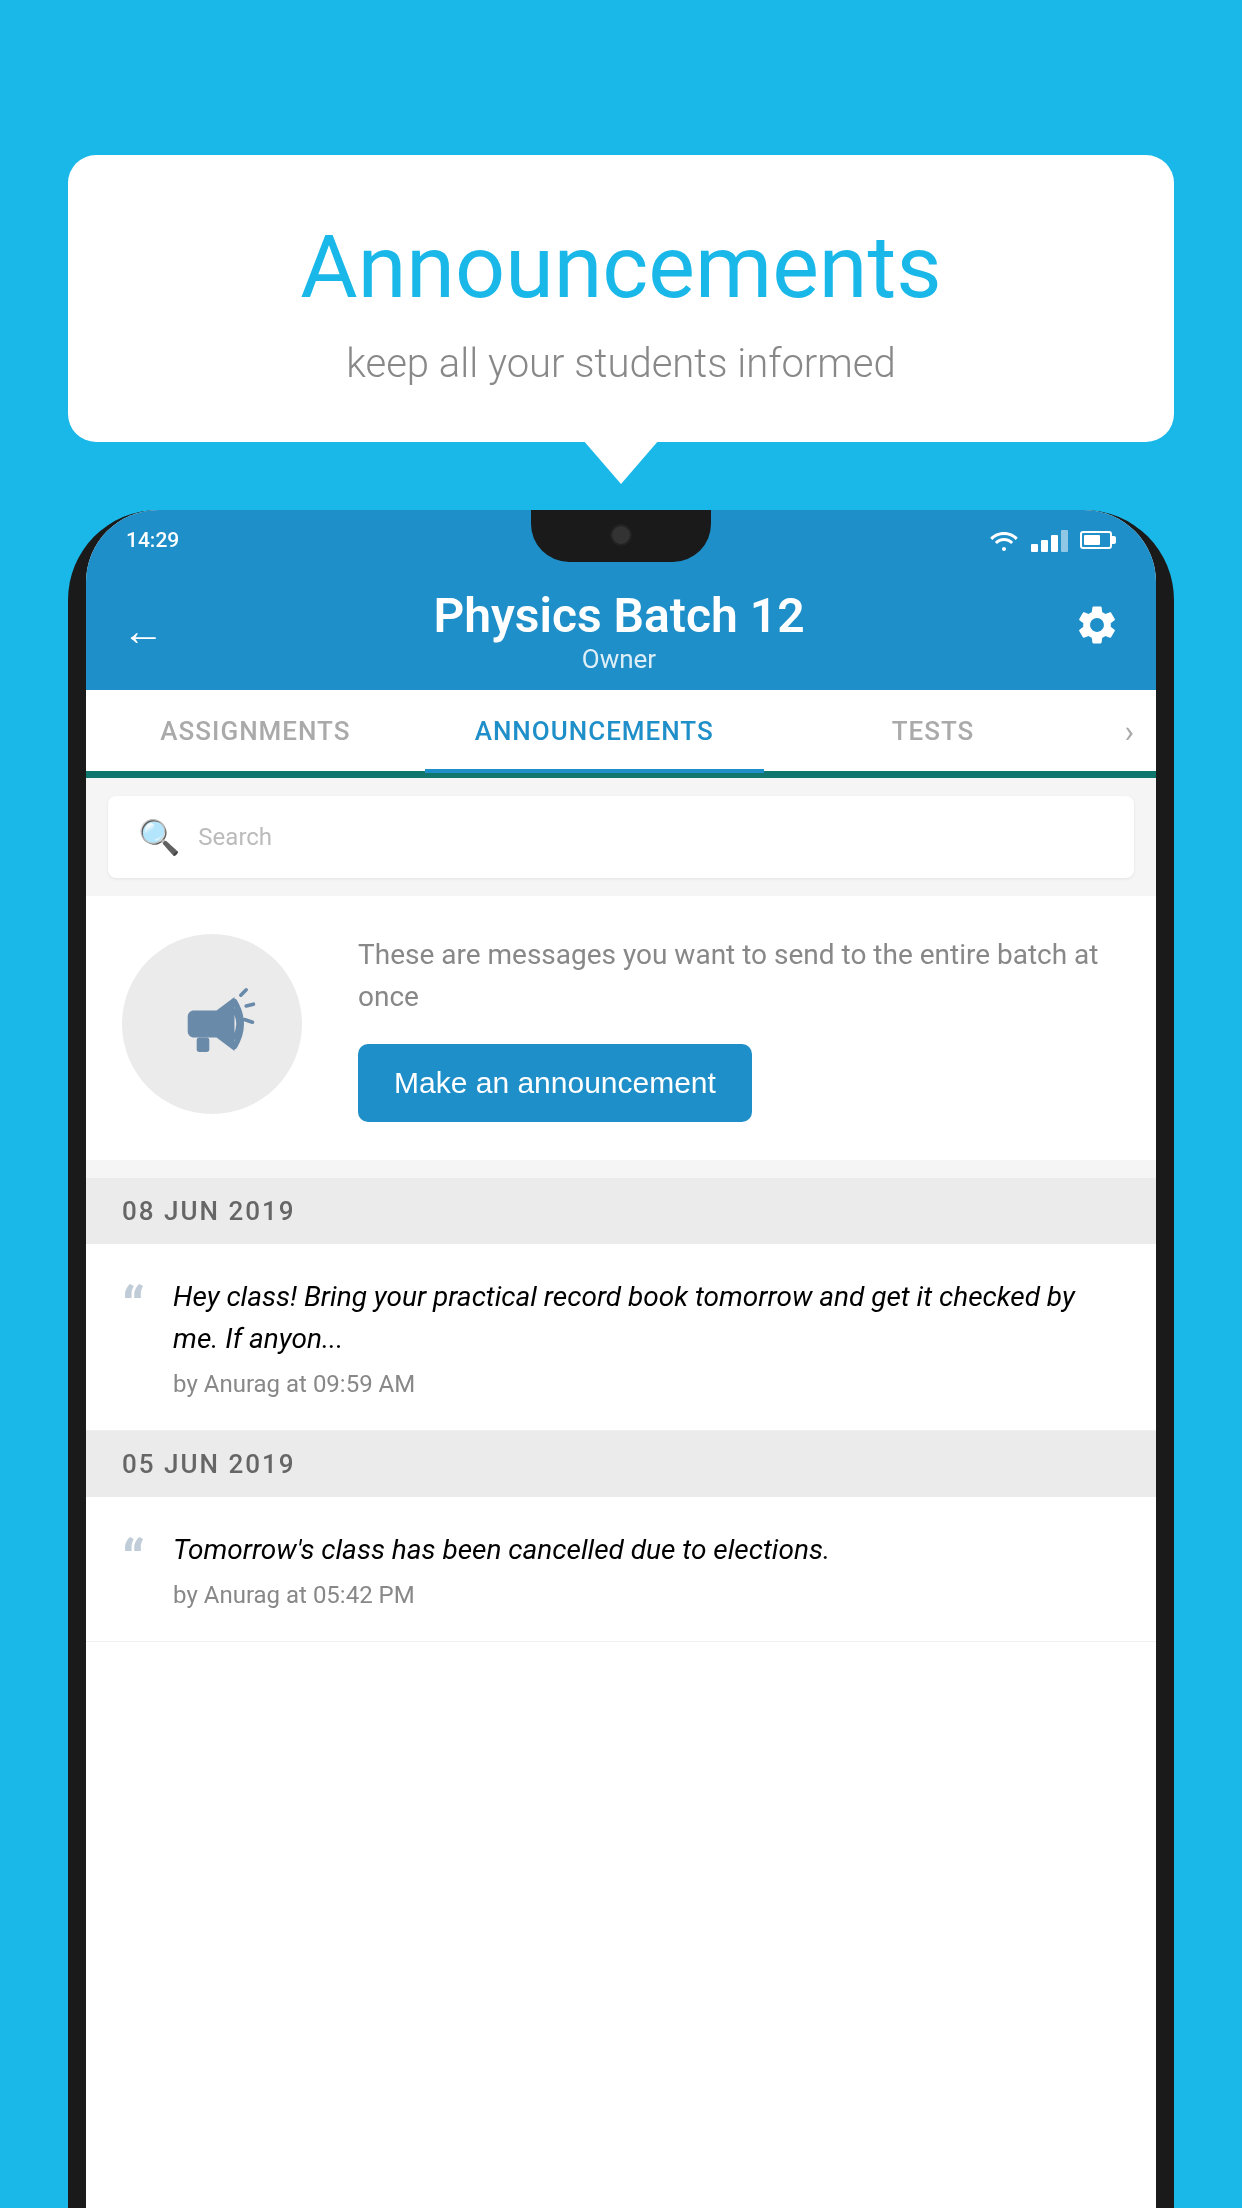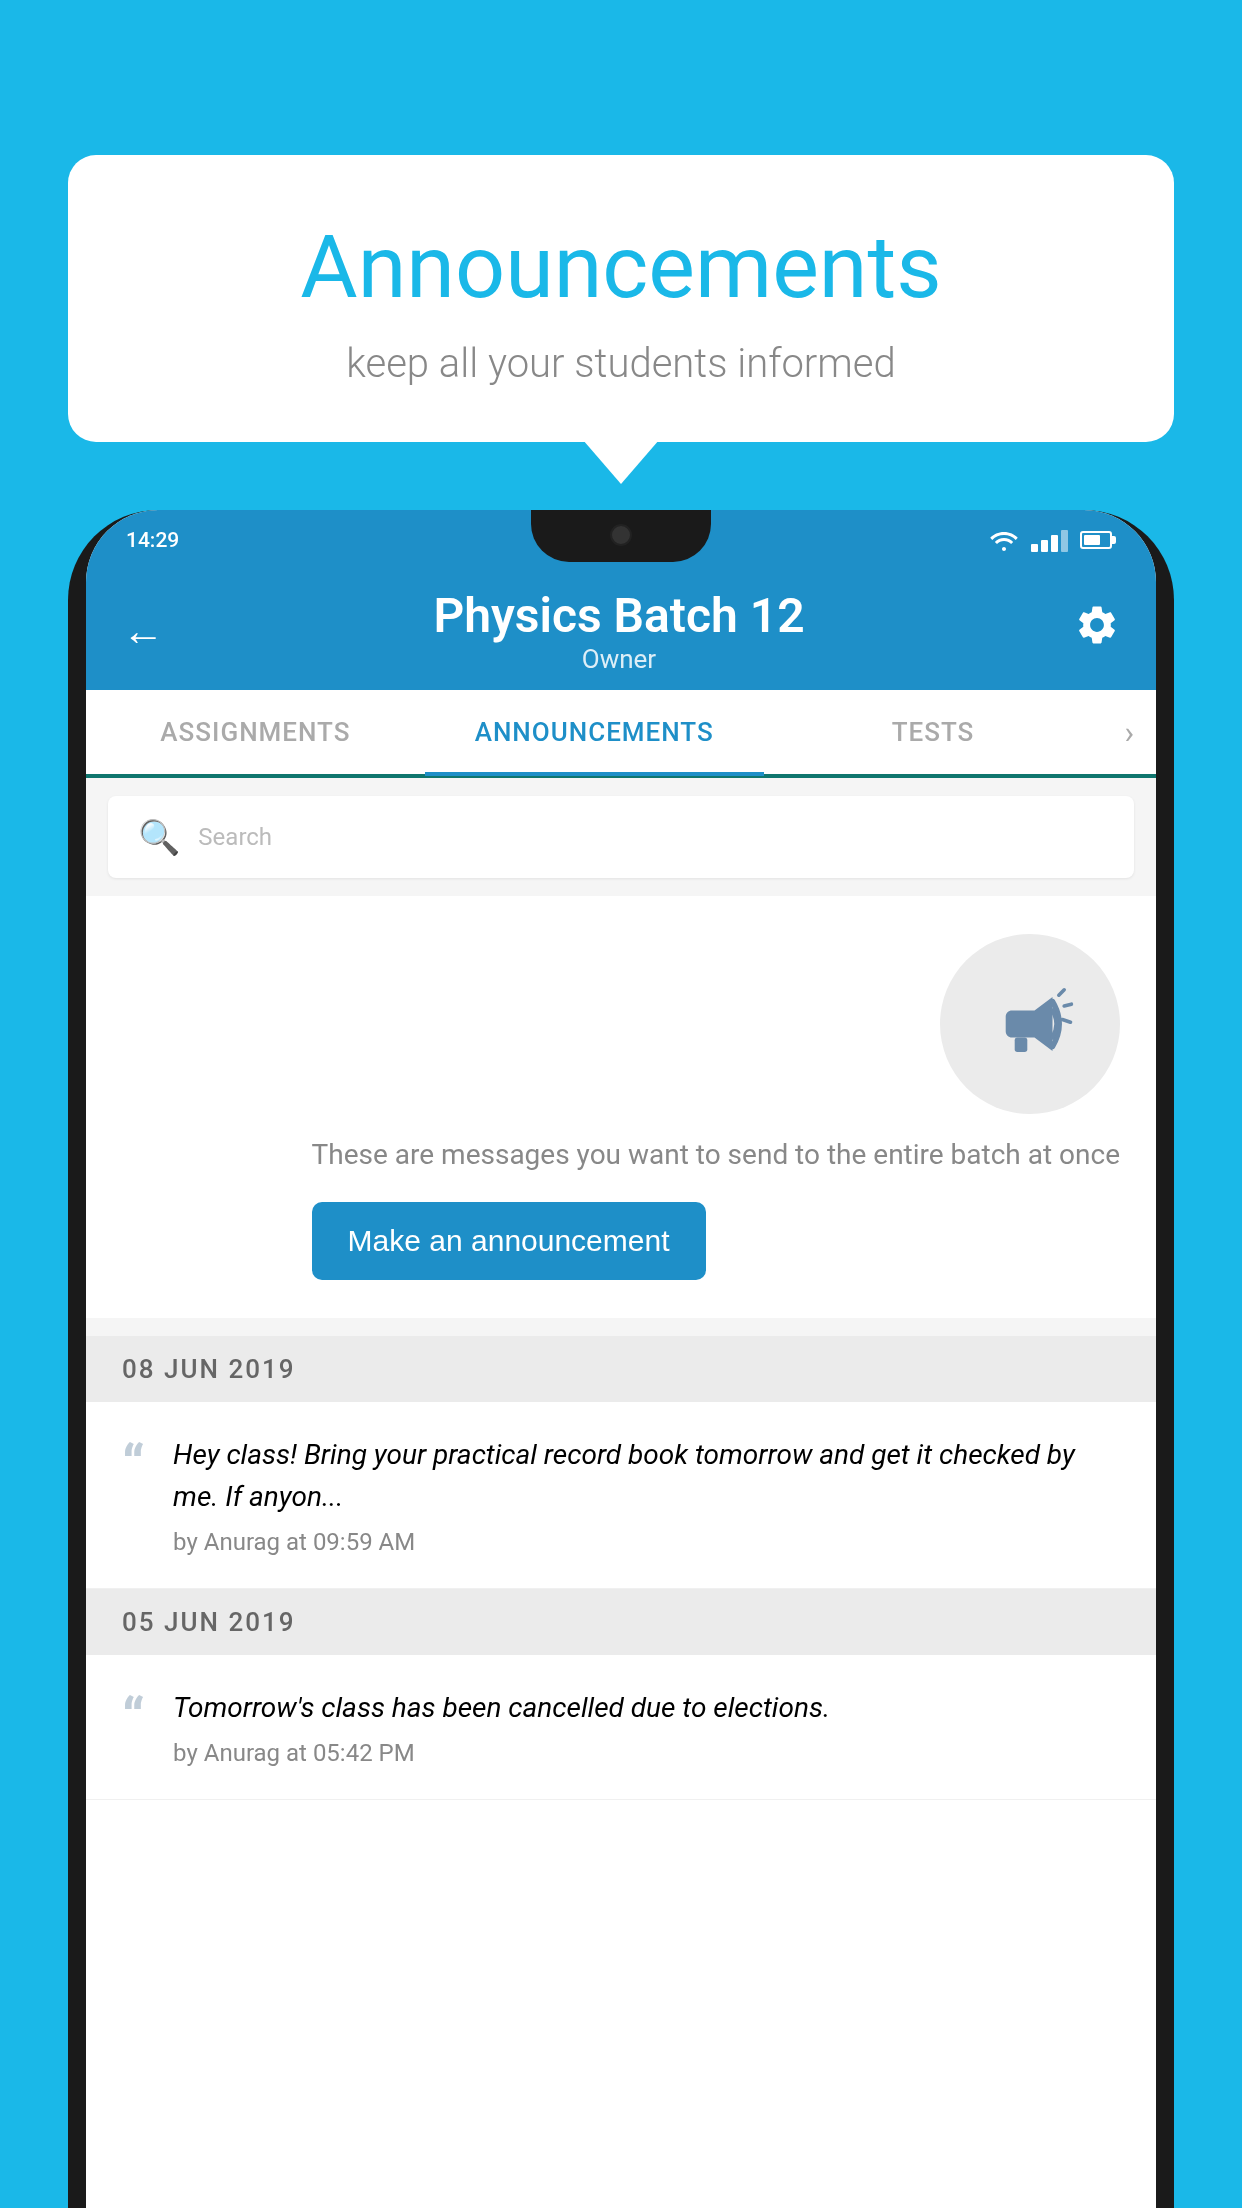--- a/index.html
+++ b/index.html
@@ -164,21 +164,21 @@
 
     .settings-icon {
       color: white;
       font-size: 40px;
     }
 
     
     .tabs-bar {
       background: white;
       display: flex;
-      border-bottom: 4px solid #0f766e;
+      border-bottom: 7px solid #0f766e;
       height: 88px;
     }
 
     .tab {
       flex: 1;
       display: flex;
       align-items: center;
       justify-content: center;
       font-size: 26px;
       color: #aaa;
@@ -239,23 +239,22 @@
       color: #bbb;
       font-size: 24px;
     }
 
     
     .announcement-card {
       background: white;
       margin: 0 0 18px 0;
       padding: 38px 36px;
       display: flex;
-      align-items: flex-end;
-      gap: 20px;
-      flex-direction: column;
+      align-items: flex-start;
+      gap: 56px;
     }
 
     .announcement-icon-circle {
       width: 180px;
       height: 180px;
       background: #ebebeb;
       border-radius: 50%;
       flex-shrink: 0;
       display: flex;
       align-items: center;

